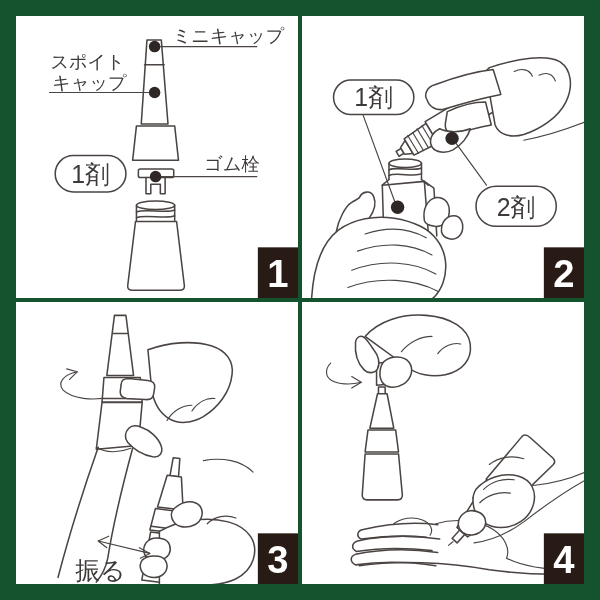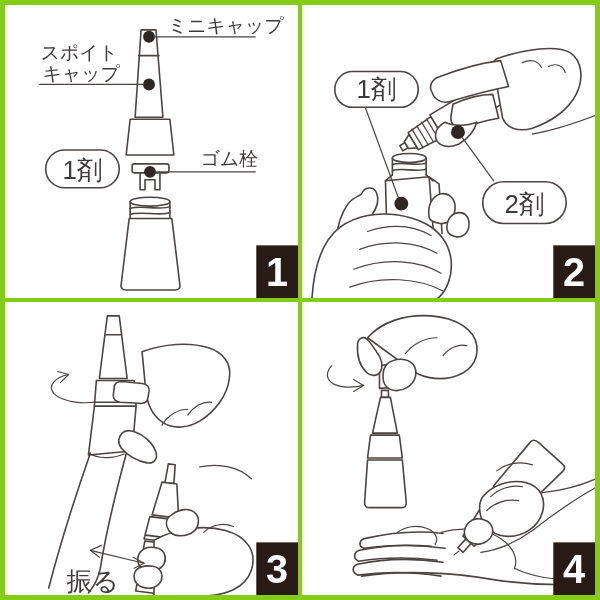--- a/index.html
+++ b/index.html
@@ -1,18 +1,18 @@
 <!DOCTYPE html>
 <html lang="ja"><head>
 <meta charset="utf-8">
 <style>
   html,body{margin:0;padding:0;background:#fff;}
   .sheet{
     width:600px;height:600px;box-sizing:border-box;
-    background:#84cc16;padding:5px;
+    background:#14532d;padding:16px;
     display:grid;grid-template-columns:1fr 1fr;grid-template-rows:1fr 1fr;gap:4px;
   }
   .panel{background:#ffffff;position:relative;overflow:hidden;}
   .panel svg{display:block;width:100%;height:100%;}
   .art{stroke:#4a4442;stroke-width:1.6;fill:none;stroke-linecap:round;stroke-linejoin:round;}
   .artw{stroke:#4a4442;stroke-width:1.6;fill:#ffffff;stroke-linecap:round;stroke-linejoin:round;}
   .thin{stroke:#4a4442;stroke-width:1.2;fill:none;stroke-linecap:round;}
   .dot{fill:#2e2725;stroke:none;}
   .jp{font-family:"Liberation Sans","DejaVu Sans",sans-serif;fill:#3e3a39;font-weight:500;}
   .badge-rect{fill:#281a14;stroke:none;}

